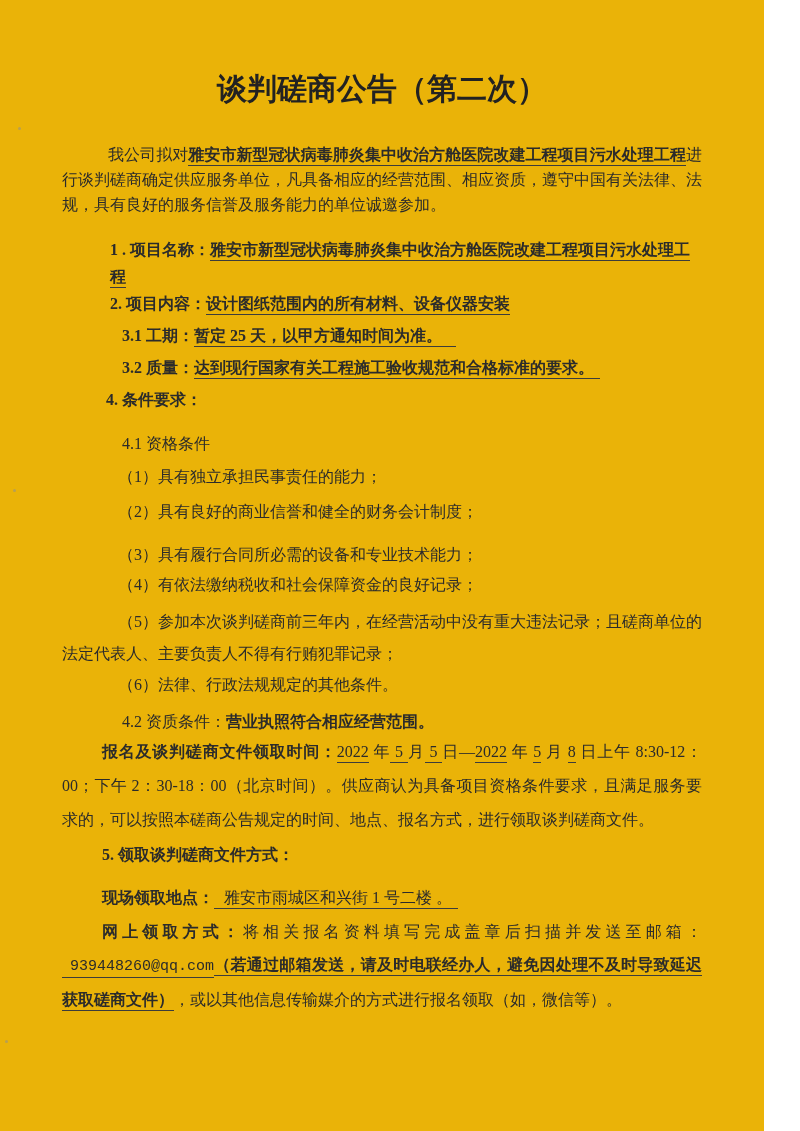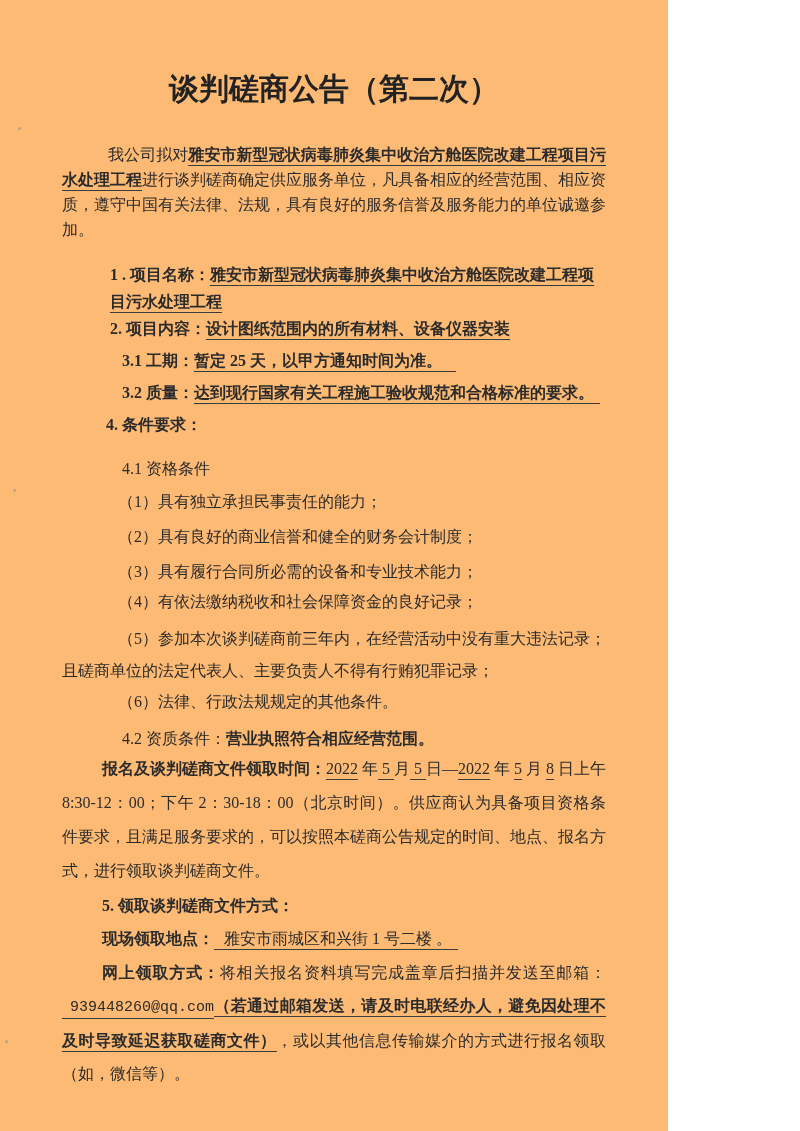--- a/index.html
+++ b/index.html
@@ -1,21 +1,21 @@
 <!DOCTYPE html>
 <html><head>
 <meta charset="utf-8">
 <style>
   * { margin: 0; padding: 0; box-sizing: border-box; }
   html,body { background:#ffffff; }
   .page{
     position: relative;
-    width: 668px;
+    width: 764px;
     height: 1131px;
-    background: #fdba74;
+    background: #eab308;
     font-family: "Liberation Serif", "DejaVu Serif", serif;
     color: #2b2b2b;
     font-size: 16px;
     padding: 0 62px;
     overflow: hidden;
   }
   .title{
     margin: 68px 0 0;
     font-size: 30px;
     line-height: 42px;
@@ -29,27 +29,27 @@
   .intro{ margin-top: 32px; line-height: 25px; text-align: justify; text-indent: 46px; }
   .ln{ line-height: 27px; }
   .item1{ margin-top: 19px; padding-left: 48px; }
   .item2{ padding-left: 48px; }
   .h3{ padding-left: 44px; }
   .s31{ margin-top: 5px; padding-left: 60px; }
   .s32{ margin-top: 5px; padding-left: 60px; }
   .h4{ margin-top: 5px; padding-left: 44px; }
   .s41{ margin-top: 17px; padding-left: 60px; }
   .c{ padding-left: 56px; }
-  .c1{ margin-top: 6px; } .c2{ margin-top: 8px; } .c3{ margin-top: 8px; } .c4{ margin-top: 3px; }
+  .c1{ margin-top: 6px; } .c2{ margin-top: 8px; } .c3{ margin-top: 16px; } .c4{ margin-top: 3px; }
   .c5{ margin-top: 8px; line-height: 32px; padding-left: 0; text-indent: 56px; text-align: justify; }
   .c6{ margin-top: 1px; }
   .s42{ margin-top: 10px; padding-left: 60px; }
   .receipt{ line-height: 34px; text-indent: 40px; text-align: justify; }
   .h5{ margin-top: 4px; padding-left: 40px; }
-  .onsite{ margin-top: 6px; padding-left: 40px; }
+  .onsite{ margin-top: 16px; padding-left: 40px; }
   .onsite-val{ padding-left: 10px; padding-right: 6px; }
   .online{ margin-top: 4px; line-height: 33px; text-indent: 40px; text-align: justify; }
   .email-pad{ padding-left: 8px; }
   .tail-pad{ padding-right: 14px; }
   .tail-pad-s{ padding-right: 6px; }
   .i6{ margin-top: 5px; padding-left: 38px; }
   .i7{ margin-top: 7px; padding-left: 38px; }
   .speck{ position: absolute; background: #8f8f8f; opacity: .55; border-radius: 50%; }
 </style>
 </head>

